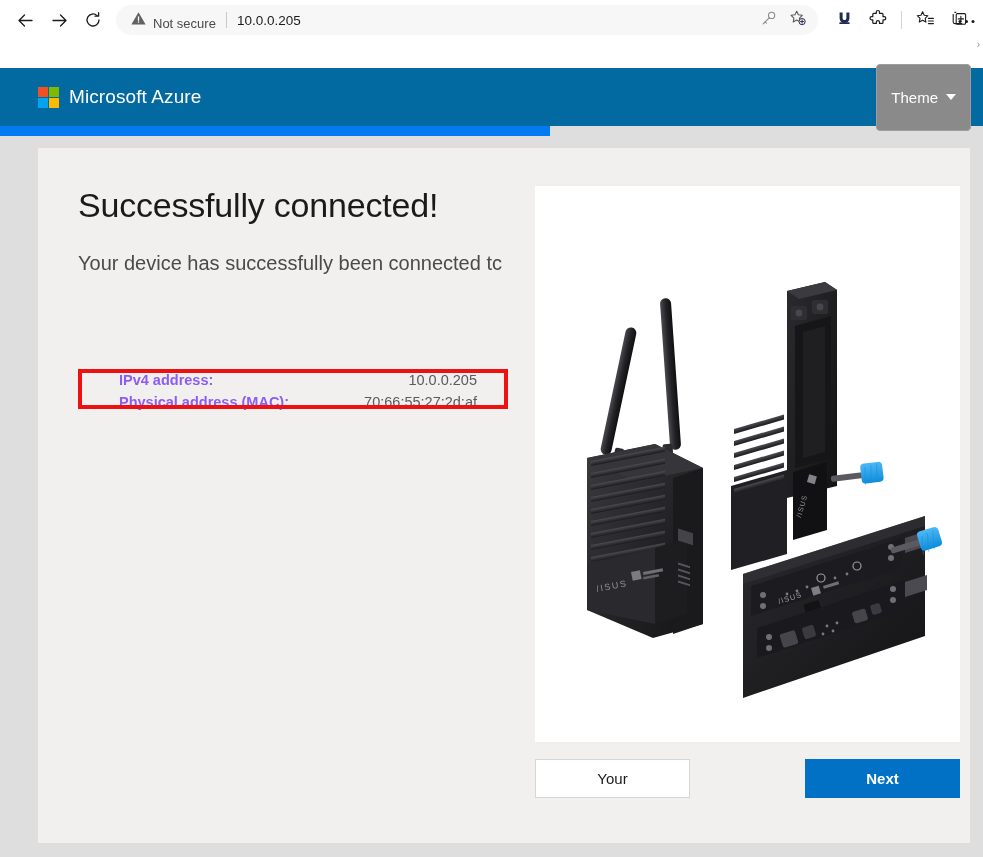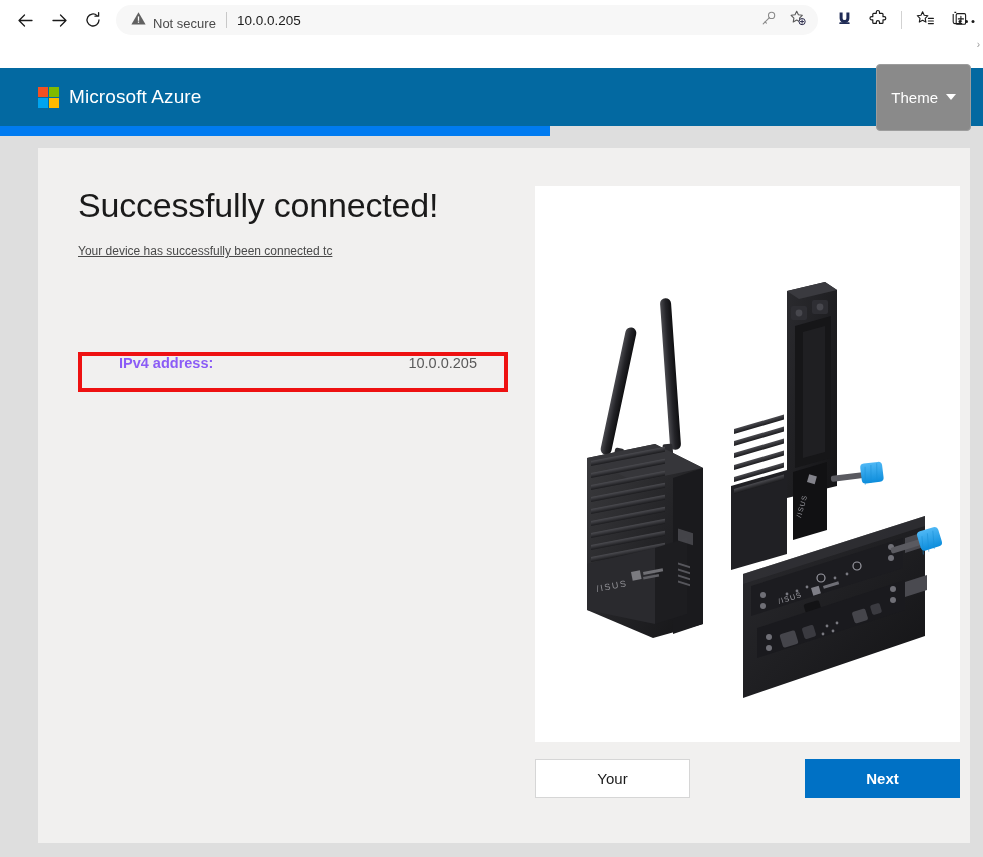--- a/index.html
+++ b/index.html
@@ -234,25 +234,24 @@
     position: relative;
   }
   .page-title {
     font-size: 34px;
     font-weight: 400;
     color: #1a1a1a;
     letter-spacing: -0.2px;
     line-height: 1.15;
   }
   .page-subtitle {
-    font-size: 12px;
+    font-size: 20px;
     color: #4a4a4a;
-    margin-top: 18px;
+    margin-top: 24px;
     line-height: 1.4;
-    text-decoration: underline;
   }
 
   .info-block {
     margin-top: 92px;
     width: 413px;
     position: relative;
   }
   .info-row {
     display: flex;
     justify-content: space-between;
@@ -467,20 +466,24 @@
     <div class="card-inner">
 
       <div class="left-col">
         <h1 class="page-title">Successfully connected!</h1>
         <p class="page-subtitle">Your device has successfully been connected tc</p>
 
         <div class="info-block">
           <div class="info-row">
             <span class="info-label">IPv4 address:</span>
             <span class="info-value">10.0.0.205</span>
+          </div>
+          <div class="info-row">
+            <span class="info-label">Physical address (MAC):</span>
+            <span class="info-value">70:66:55:27:2d:af</span>
           </div>
           <div class="highlight-box"></div>
         </div>
       </div>
 
       <div class="right-col">
         <div class="device-photo">
           <svg class="photo-svg" viewBox="0 0 425 556">
             <defs>
               <linearGradient id="gMetal" x1="0" y1="0" x2="1" y2="1">

